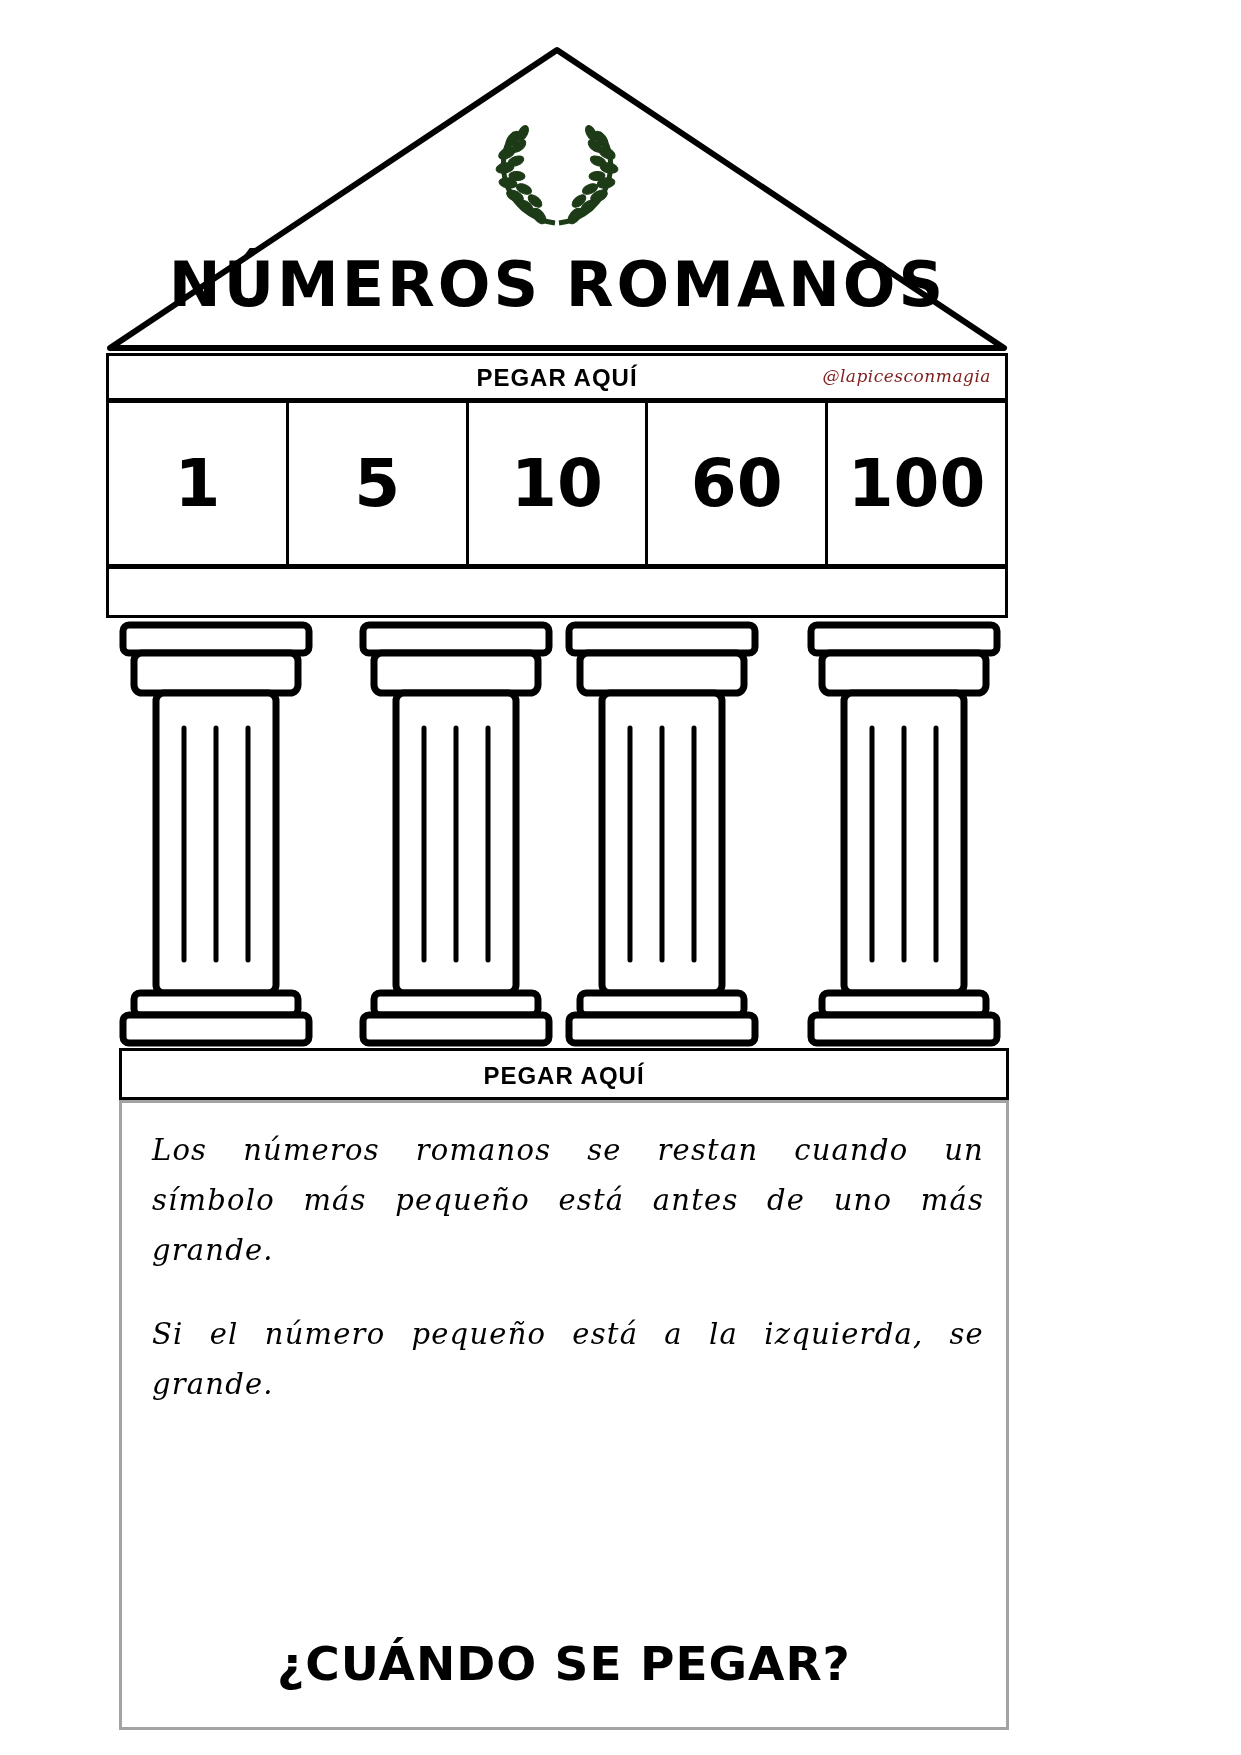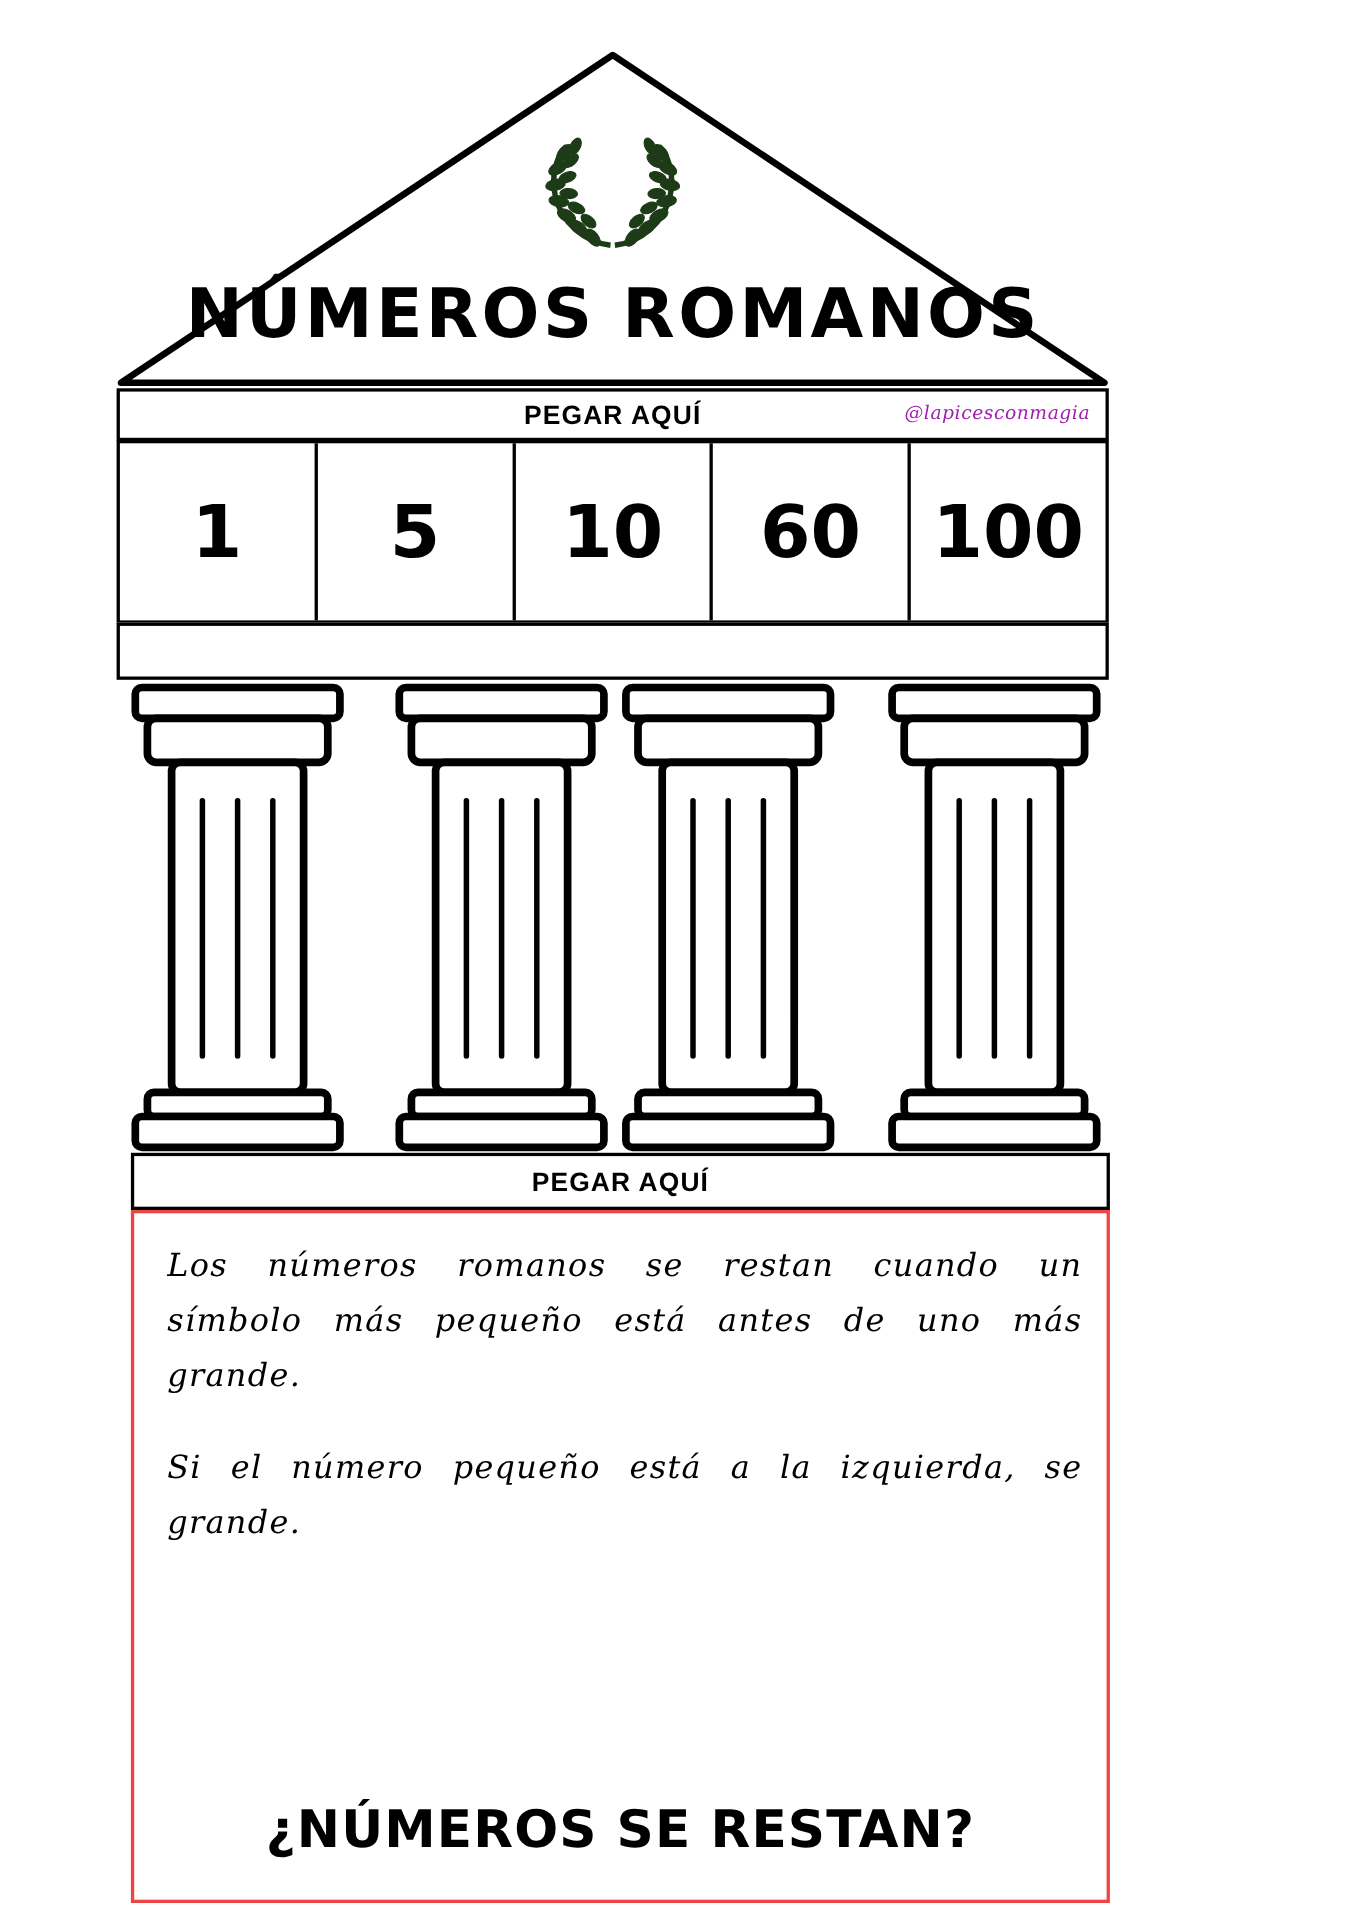--- a/index.html
+++ b/index.html
@@ -80,21 +80,21 @@
     letter-spacing: 1px;
     color: #000;
   }
   .handle {
     position: absolute;
     right: 14px;
     top: 10px;
     font-family: "DejaVu Serif", serif;
     font-style: italic;
     font-size: 17px;
-    color: #a21caf;
+    color: #7f1d1d;
     letter-spacing: 0.5px;
     margin-left: 44px;
   }
 
   
   .numbers-row {
     position: absolute;
     left: 106px;
     top: 400px;
     width: 902px;
@@ -176,21 +176,21 @@
     color: #000;
   }
 
   
   .text-panel {
     position: absolute;
     left: 119px;
     top: 1100px;
     width: 890px;
     height: 630px;
-    border: 3px solid #ef4444;
+    border: 3px solid #a3a3a3;
     box-sizing: border-box;
     background: #fff;
   }
   .panel-body {
     position: absolute;
     left: 30px;
     top: 22px;
     right: 22px;
   }
   .cursive {
@@ -368,16 +368,16 @@
 
   <div class="band-glue-bottom">
     <div class="glue-label">PEGAR AQUÍ</div>
   </div>
 
   <div class="text-panel">
     <div class="panel-body">
       <p class="cursive">Los números romanos se restan cuando un símbolo más pequeño está antes de uno más grande.</p>
       <p class="cursive">Si el número pequeño está a la izquierda, se grande.</p>
     </div>
-    <div class="panel-question">¿NÚMEROS SE RESTAN?</div>
+    <div class="panel-question">¿CUÁNDO SE PEGAR?</div>
   </div>
 
 </div>
 
 </body></html>

